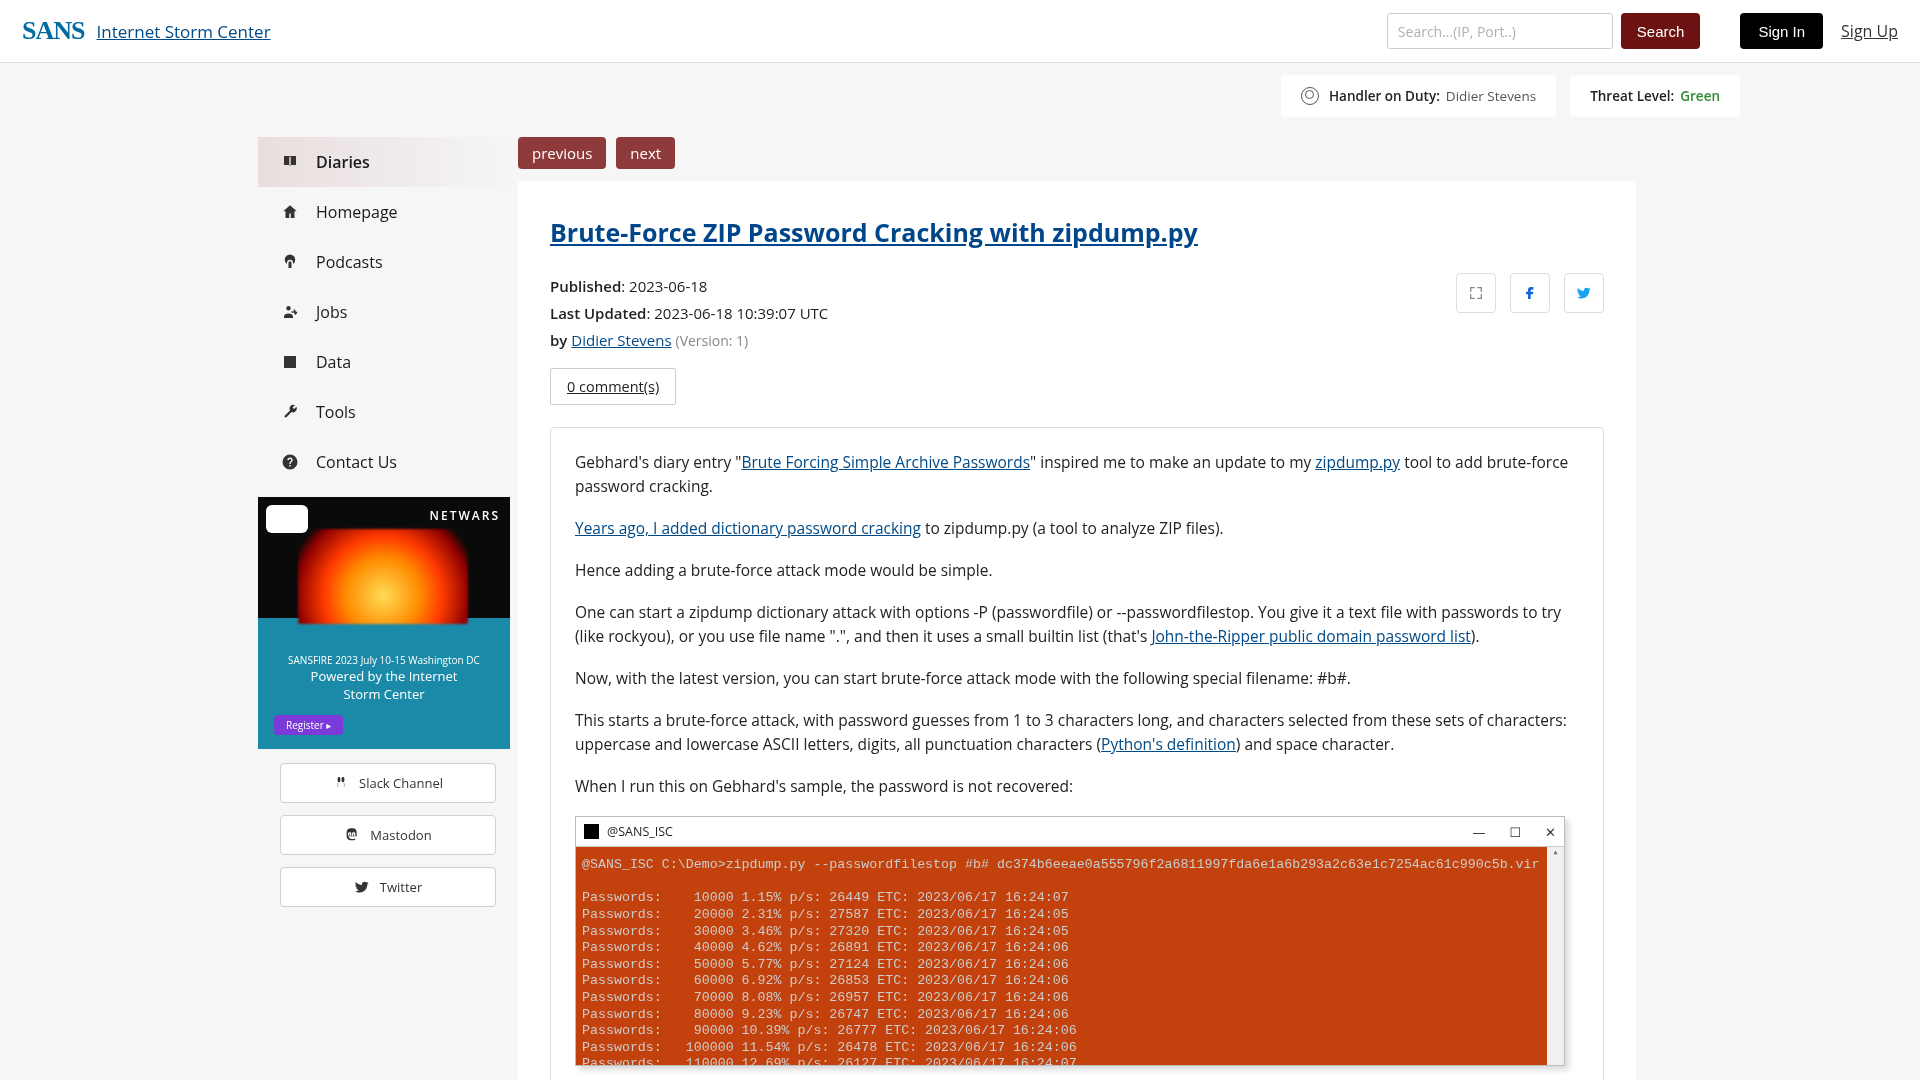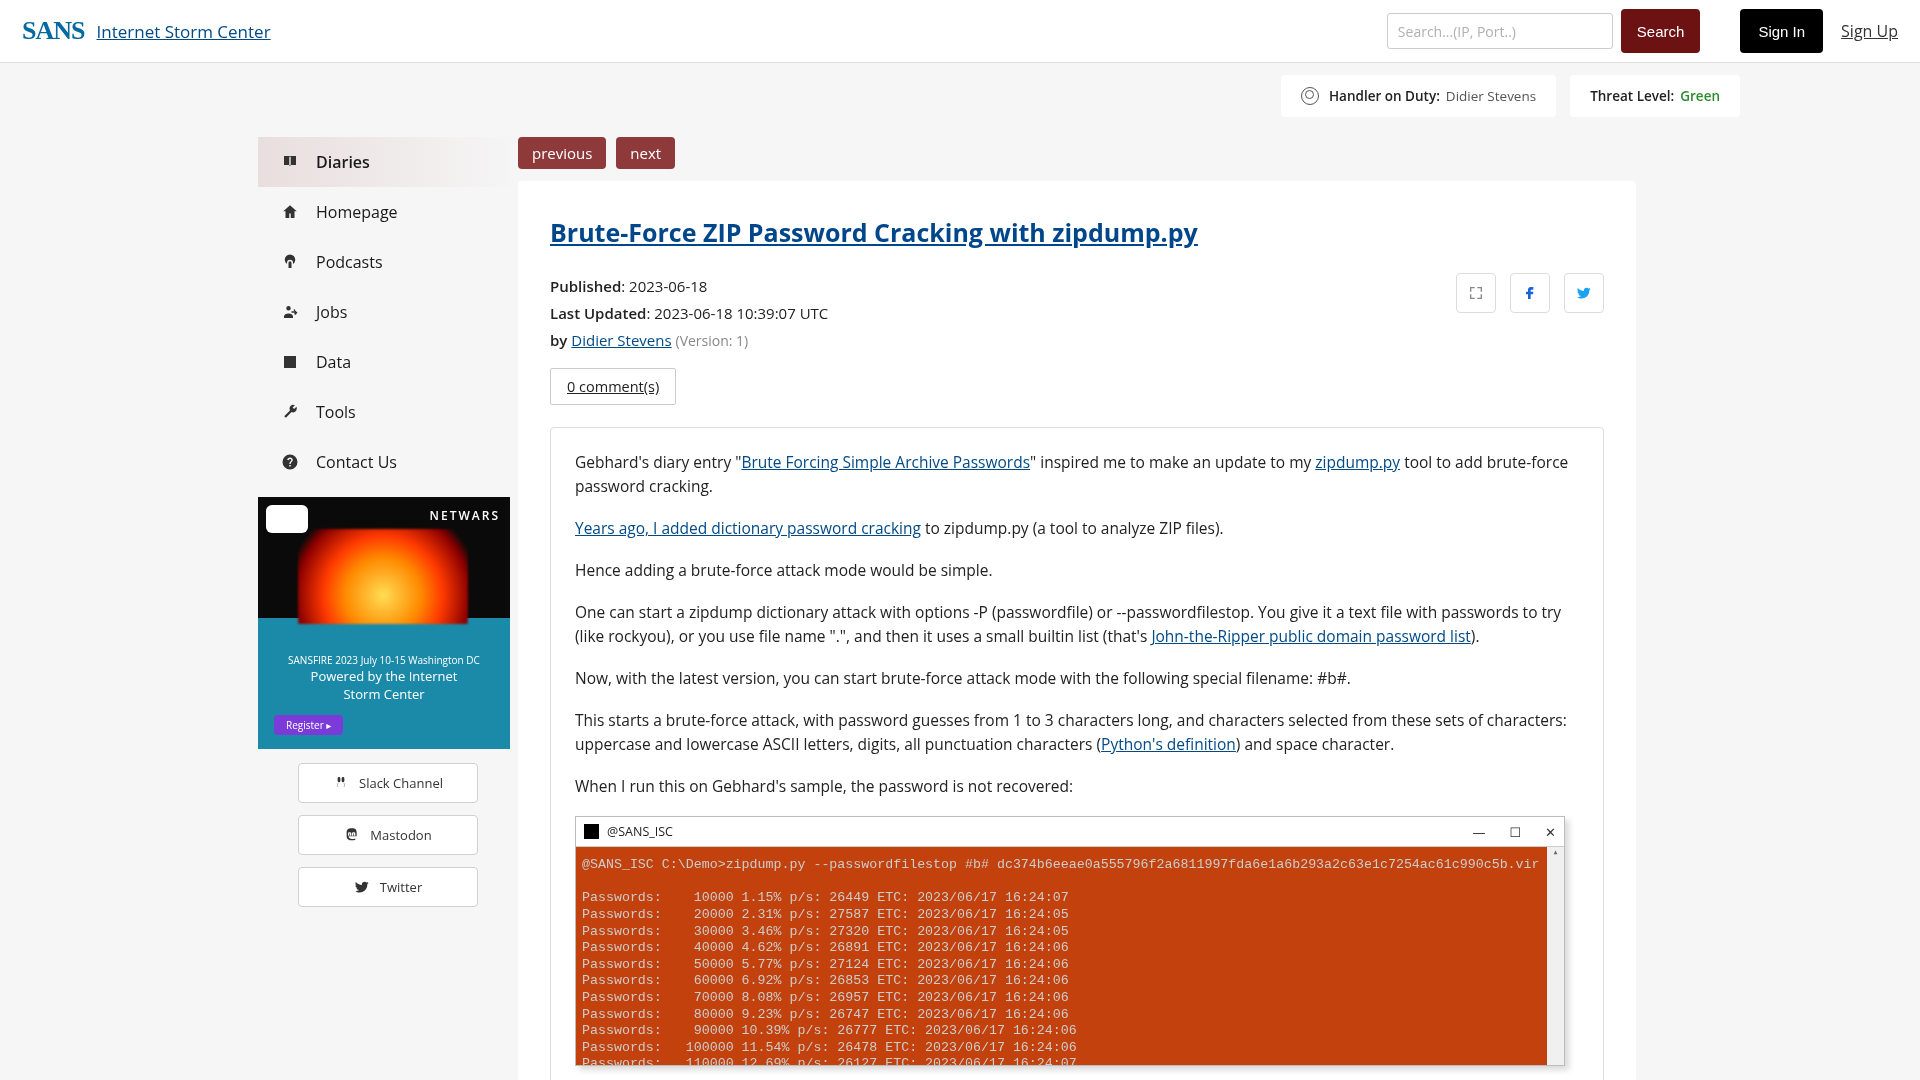--- a/index.html
+++ b/index.html
@@ -43,21 +43,21 @@
     height: 36px;
     border: 1px solid #ccc;
     border-radius: 3px;
     padding: 0 10px;
     font-size: 14px;
     font-family: inherit;
     color: #333;
   }
   .search-input::placeholder { color: #b0b0b0; }
   .btn {
-    height: 44px;
+    height: 36px;
     padding: 0 16px;
     border-radius: 4px;
     font-size: 15px;
     cursor: pointer;
     border: none;
     margin-left: 8px;
   }
   .btn-search {
     background: #6c1212;
     color: #fff;
@@ -166,21 +166,21 @@
     position: absolute; bottom: 46px; left: 0; right: 0;
     text-align: center; font-size: 12px; line-height: 1.4;
   }
   .promo-register {
     position: absolute; bottom: 14px; left: 16px;
     background: #7a3bd8; color: #fff;
     font-size: 10px; padding: 3px 12px; border-radius: 4px;
   }
 
   .social-btn {
-    width: 180px;
+    width: 216px;
     margin: 12px auto 0 auto;
     padding: 10px 0;
     border: 1px solid #d0d0d0;
     background: #fff;
     border-radius: 4px;
     display: flex;
     align-items: center;
     justify-content: center;
     font-size: 13px;
     color: #333;

